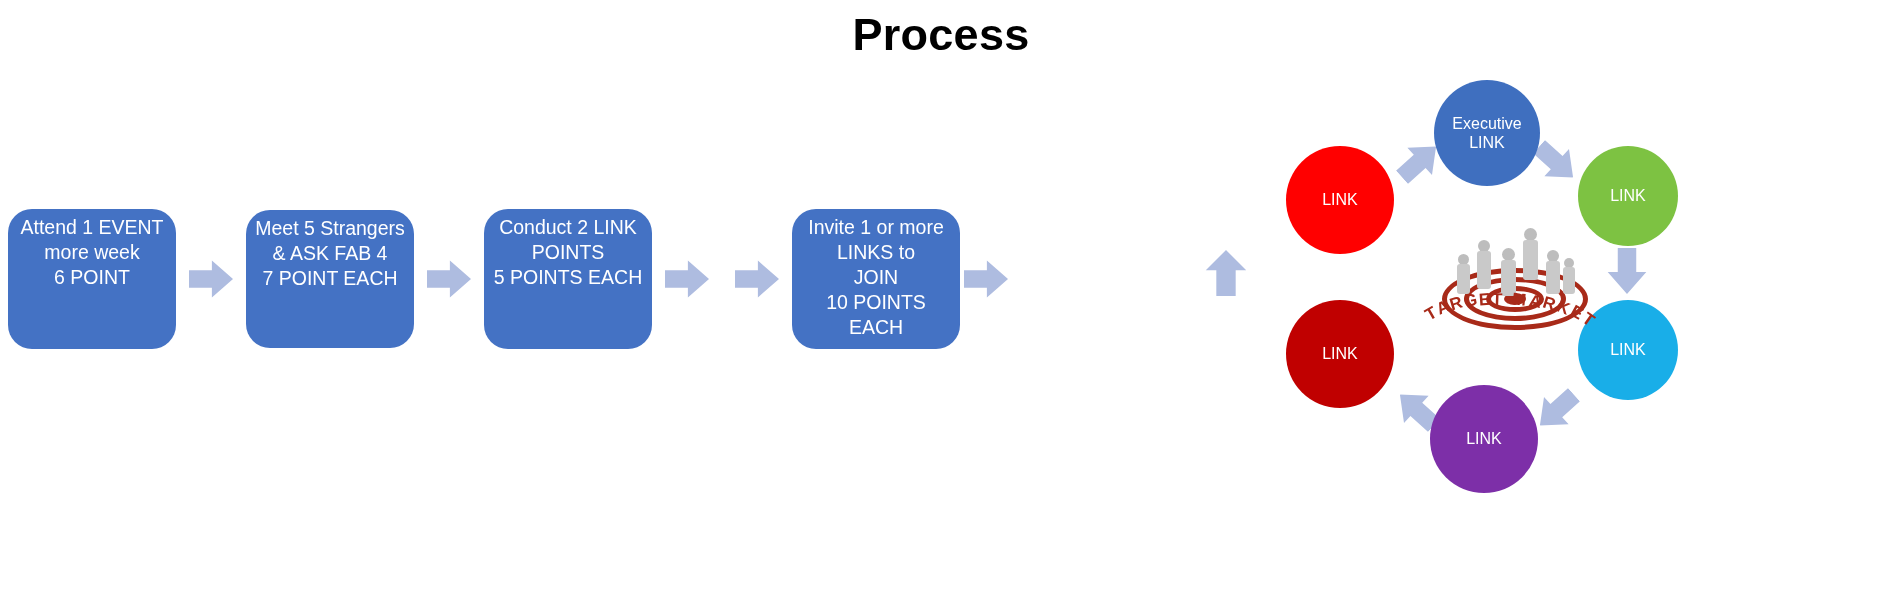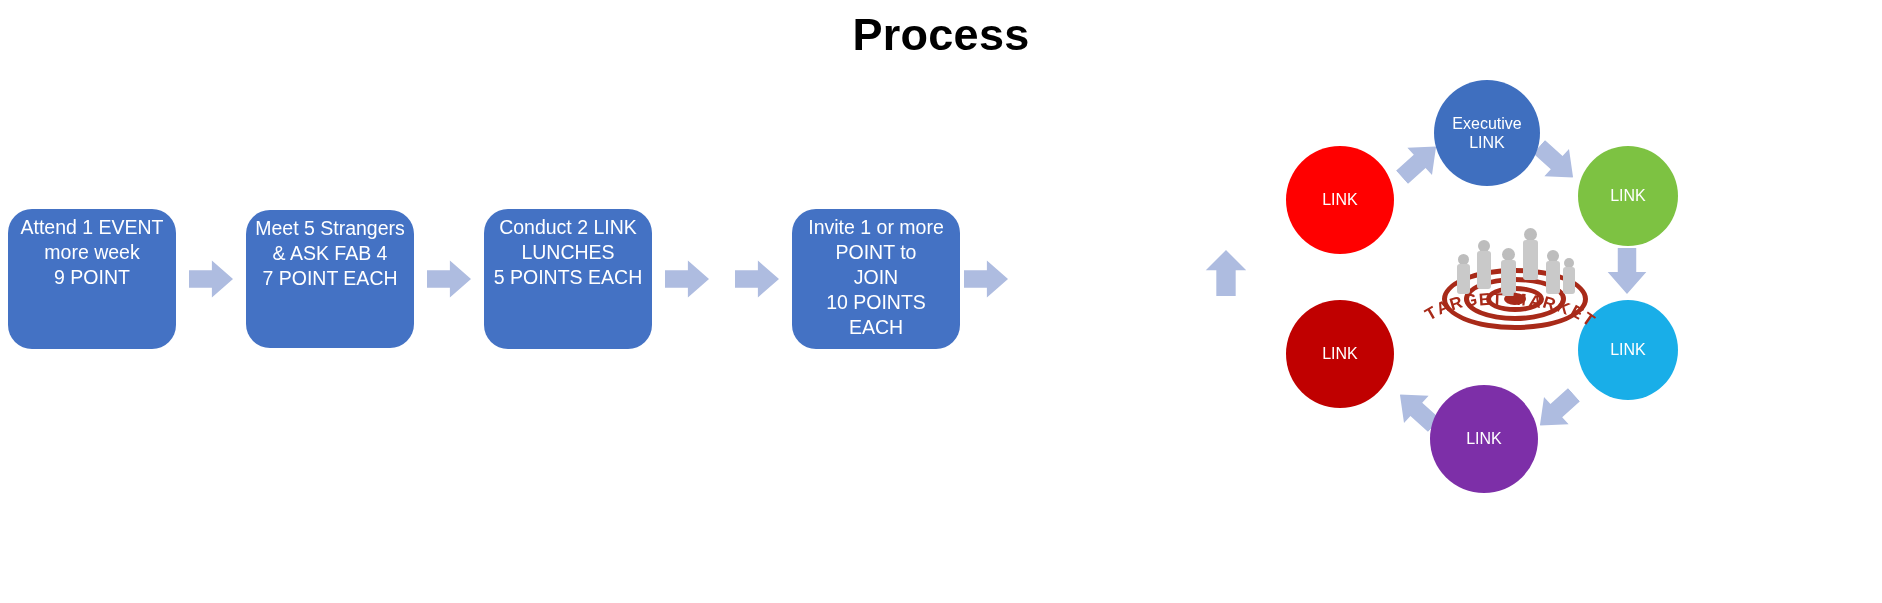--- a/index.html
+++ b/index.html
@@ -126,55 +126,55 @@
 
   <div class="title-block">
     <div class="title-line2">Process</div>
   </div>
 
   <div class="chain">
 
     <div class="pbox b1">
       <span class="ln">Attend 1 EVENT</span>
       <span class="ln">more week</span>
-      <span class="ln">9 POINT</span>
+      <span class="ln">6 POINT</span>
     </div>
 
     <div class="gap g1">
       <div class="chev"></div>
     </div>
 
     <div class="pbox b2">
       <span class="ln">Meet 5 Strangers</span>
       <span class="ln">&amp; ASK FAB 4</span>
       <span class="ln">7 POINT EACH</span>
     </div>
 
     <div class="gap g2">
       <div class="chev"></div>
     </div>
 
     <div class="pbox b3">
       <span class="ln">Conduct 2 LINK</span>
-      <span class="ln">LUNCHES</span>
+      <span class="ln">POINTS</span>
       <span class="ln">5 POINTS EACH</span>
     </div>
 
     <div class="gap g3">
       <div class="chev"></div>
     </div>
 
 
     <div class="gap g4">
       <div class="chev"></div>
     </div>
 
     <div class="pbox b5">
       <span class="ln">Invite 1 or more</span>
-      <span class="ln">POINT to</span>
+      <span class="ln">LINKS to</span>
       <span class="ln">JOIN</span>
       <span class="ln">10 POINTS EACH</span>
     </div>
 
     <div class="gap g5">
       <div class="chev"></div>
     </div>
 
   </div>
 

